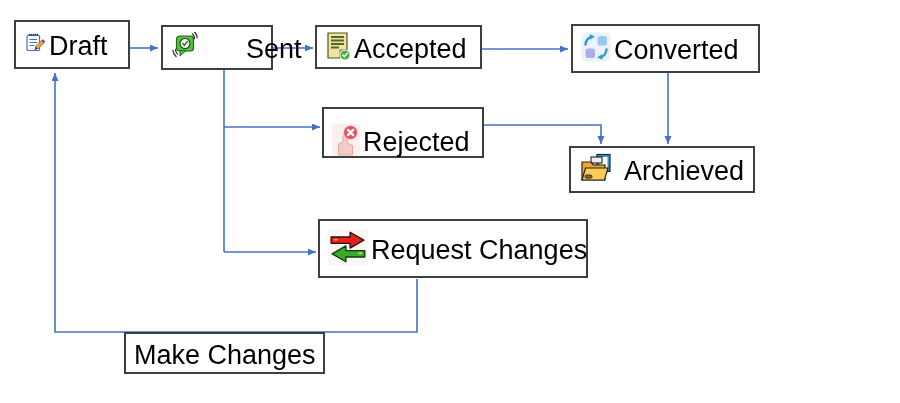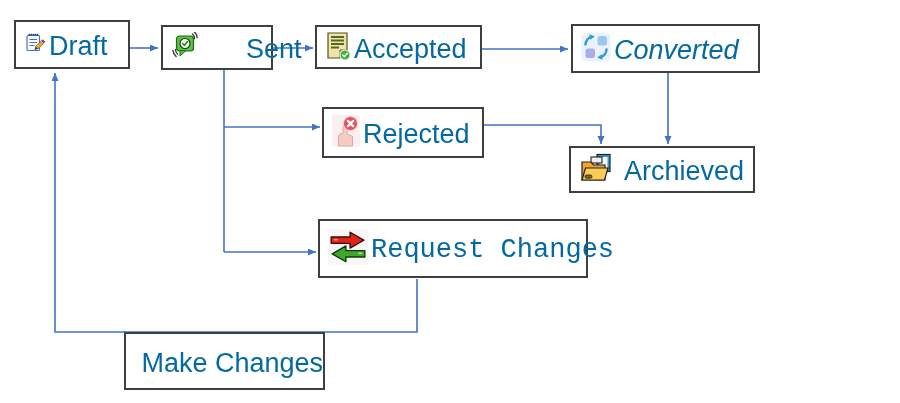--- a/index.html
+++ b/index.html
@@ -18,34 +18,34 @@
     background:#ffffff;
     border:2px solid #3f3f3f;
     display:flex;
     align-items:center;
     padding-left:8px;
     z-index:2;
   }
   .node .icon{flex:0 0 auto;display:flex;align-items:center;margin-right:3px;margin-top:-3px;}
   .node .label{
     font-size:27px;
-    color:#0369a1;
+    color:#000000;
     white-space:nowrap;
     line-height:1;
     margin-top:4px;
   }
   
   #node-draft          {left:14px;  top:20px;  width:116px; height:49px;}
   #node-sent           {left:161px; top:25px;  width:112px; height:45px;gap:44px;}
   #node-accepted       {left:315px; top:25px;  width:167px; height:44px;}
-  #node-converted      {left:571px; top:24px;  width:189px; height:49px;font-style:italic;}
-  #node-rejected       {left:322px; top:107px; width:162px; height:51px;}
+  #node-converted      {left:571px; top:24px;  width:189px; height:49px;}
+  #node-rejected       {left:322px; top:107px; width:162px; height:51px;align-items:flex-end;}
   #node-archieved      {left:569px; top:146px; width:186px; height:47px;gap:8px;}
-  #node-request-changes{left:318px; top:219px; width:270px; height:59px;font-family:Liberation Mono, monospace;}
-  #node-make-changes   {left:124px; top:332px; width:201px; height:58px; justify-content:flex-end; padding-left:8px;}
+  #node-request-changes{left:318px; top:219px; width:270px; height:59px;}
+  #node-make-changes   {left:124px; top:332px; width:201px; height:42px; justify-content:flex-start; padding-left:8px;}
 </style>
 </head>
 <body>
 
 <div id="stage">
 
   <svg id="connector-layer" width="900" height="403" viewBox="0 0 900 403">
     <defs>
       <marker id="arr" markerWidth="9" markerHeight="8" refX="8" refY="3.5" orient="auto" markerUnits="userSpaceOnUse">
         <path d="M0,0 L8,3.5 L0,7 Z" fill="#4472C4"></path>

